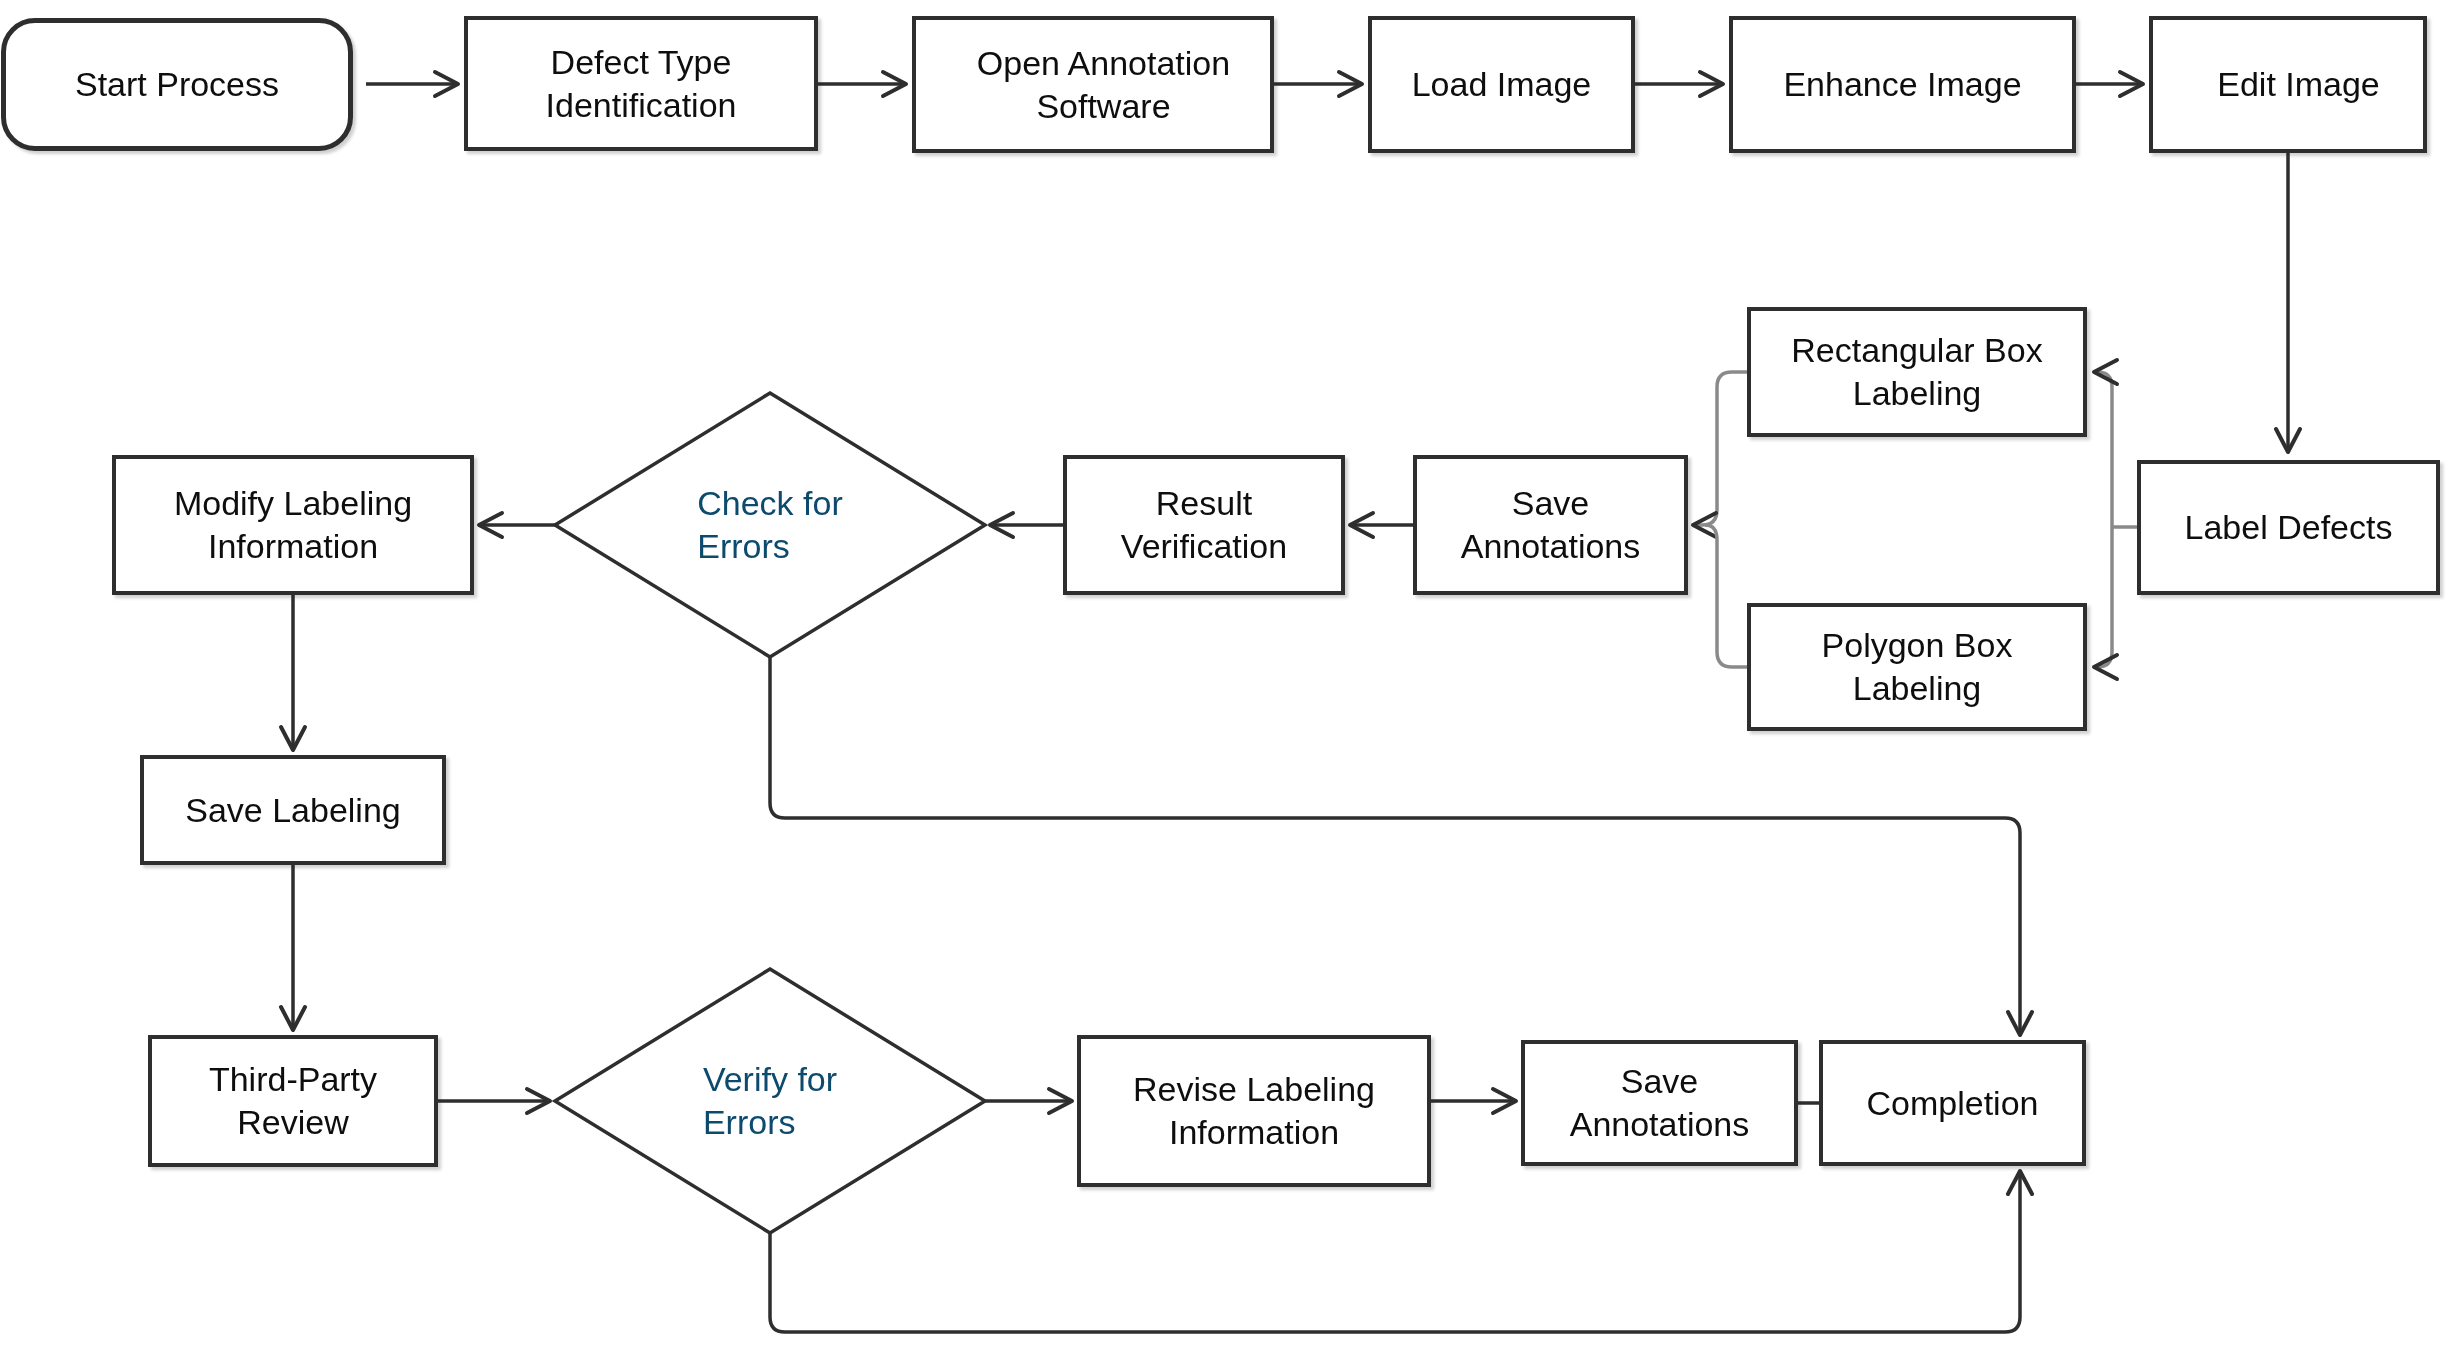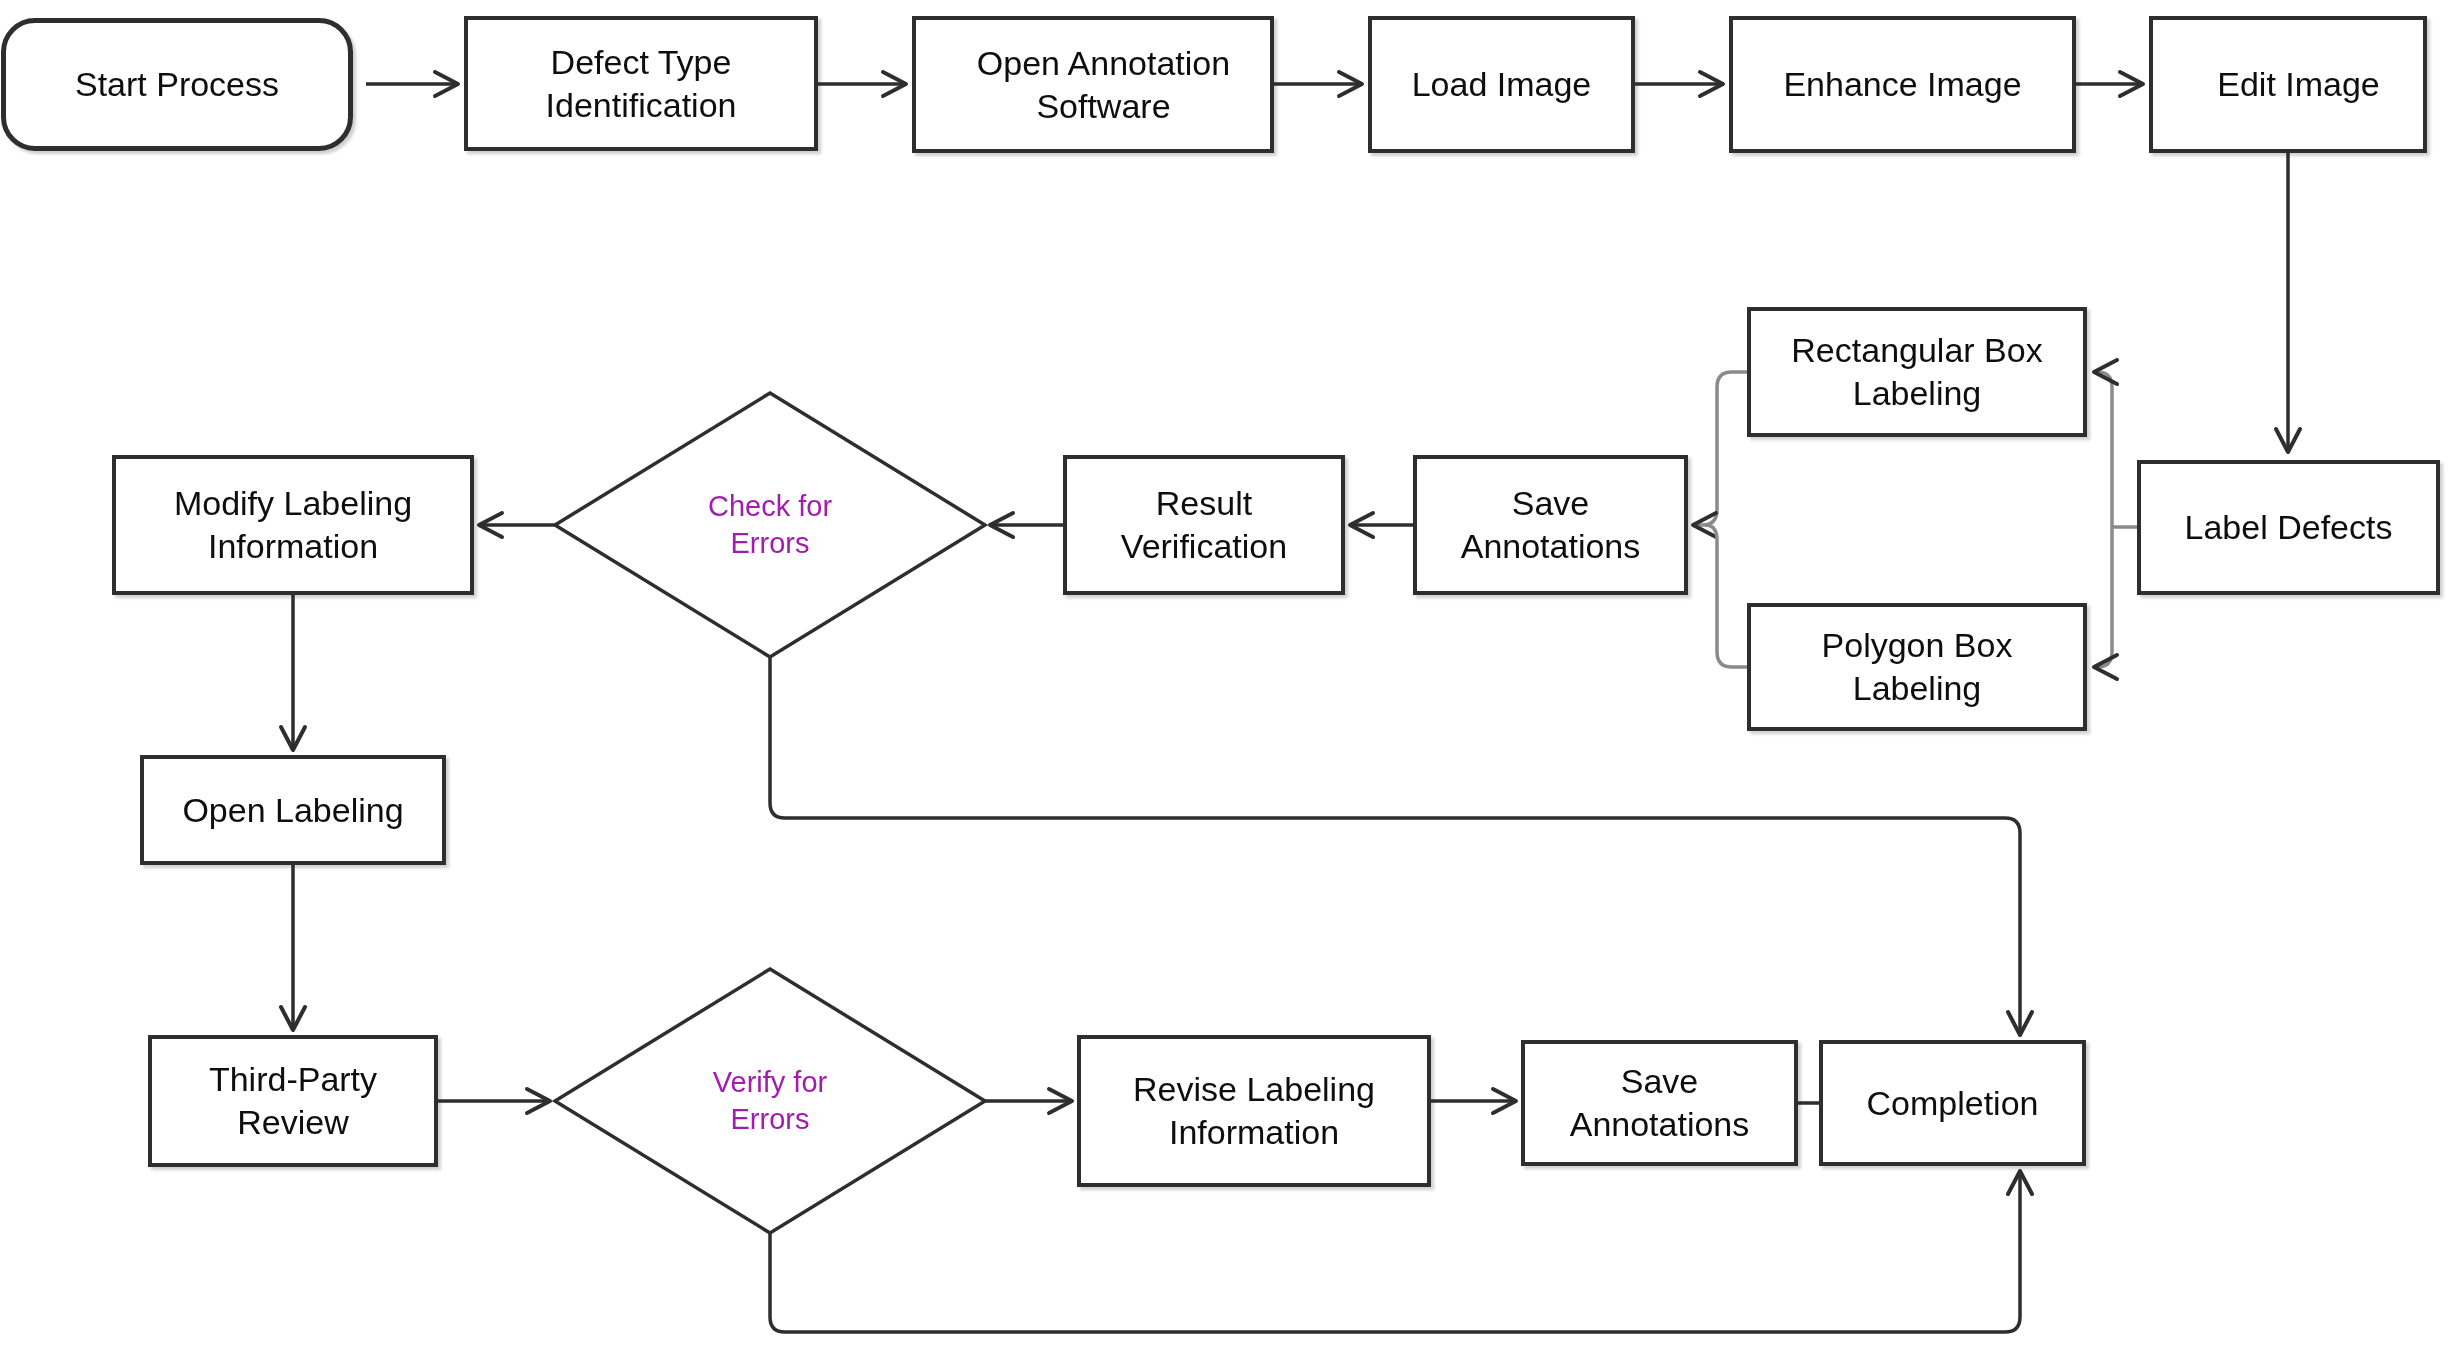--- a/index.html
+++ b/index.html
@@ -40,23 +40,22 @@
   }
   .node--start {
     border-radius: 34px;
     border-width: 5px;
   }
   .diamond-label {
     position: absolute;
     display: flex;
     align-items: center;
     justify-content: center;
-    text-align: center;
-    color: #a21caf;
-    font-size: 29px;
+    color: #0c4a6e;
+    font-size: 34px;
     line-height: 1.26;
     white-space: pre-line;
     background: transparent;
     border: none;
     pointer-events: none;
   }
 </style>
 </head>
 <body>
 
@@ -119,21 +118,21 @@
 
   <div class="node" style="left:1413px; top:455px; width:275px; height:140px;">Save
 Annotations</div>
   <div class="node" style="left:1063px; top:455px; width:282px; height:140px;">Result
 Verification</div>
   <div class="diamond-label" style="left:555px; top:457px; width:430px; height:136px;">Check for
 Errors</div>
   <div class="node" style="left:112px; top:455px; width:362px; height:140px;">Modify Labeling
 Information</div>
 
-  <div class="node" style="left:140px; top:755px; width:306px; height:110px;">Open Labeling</div>
+  <div class="node" style="left:140px; top:755px; width:306px; height:110px;">Save Labeling</div>
 
   <div class="node" style="left:148px; top:1035px; width:290px; height:132px;">Third-Party
 Review</div>
   <div class="diamond-label" style="left:555px; top:1033px; width:430px; height:136px;">Verify for
 Errors</div>
   <div class="node" style="left:1077px; top:1035px; width:354px; height:152px;">Revise Labeling
 Information</div>
   <div class="node" style="left:1521px; top:1040px; width:277px; height:126px;">Save
 Annotations</div>
   <div class="node" style="left:1819px; top:1040px; width:267px; height:126px;">Completion</div>

